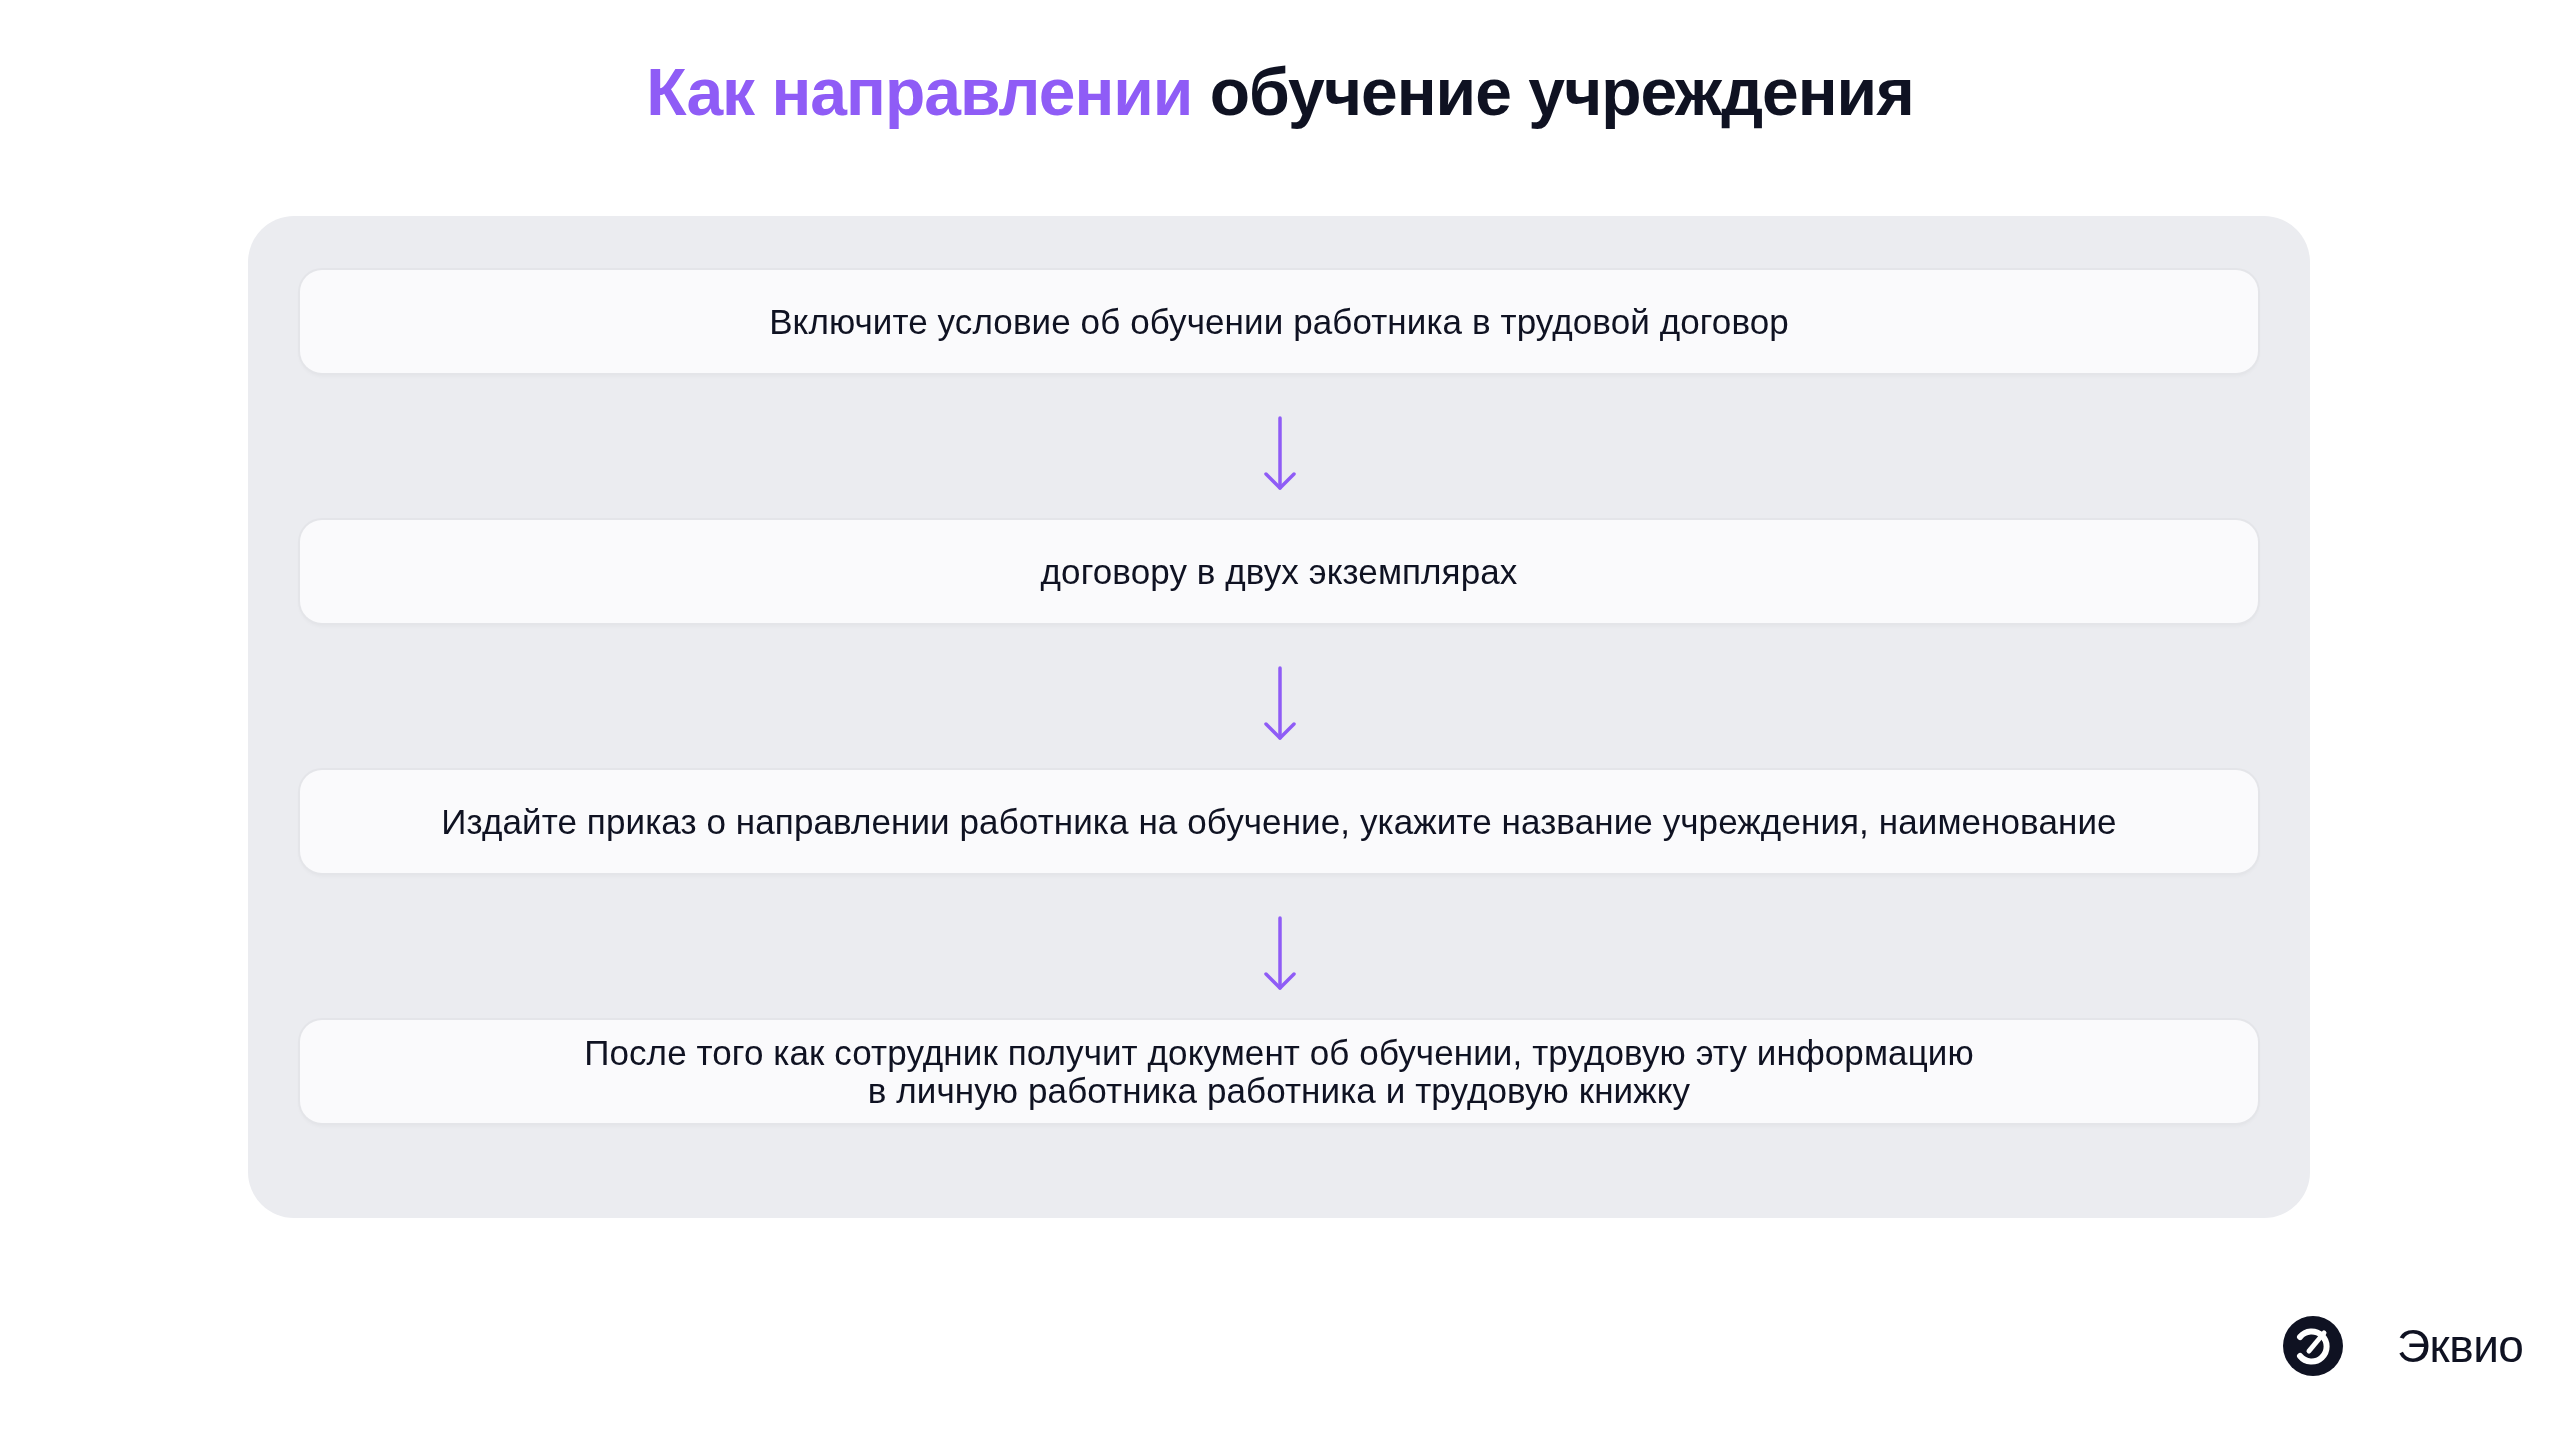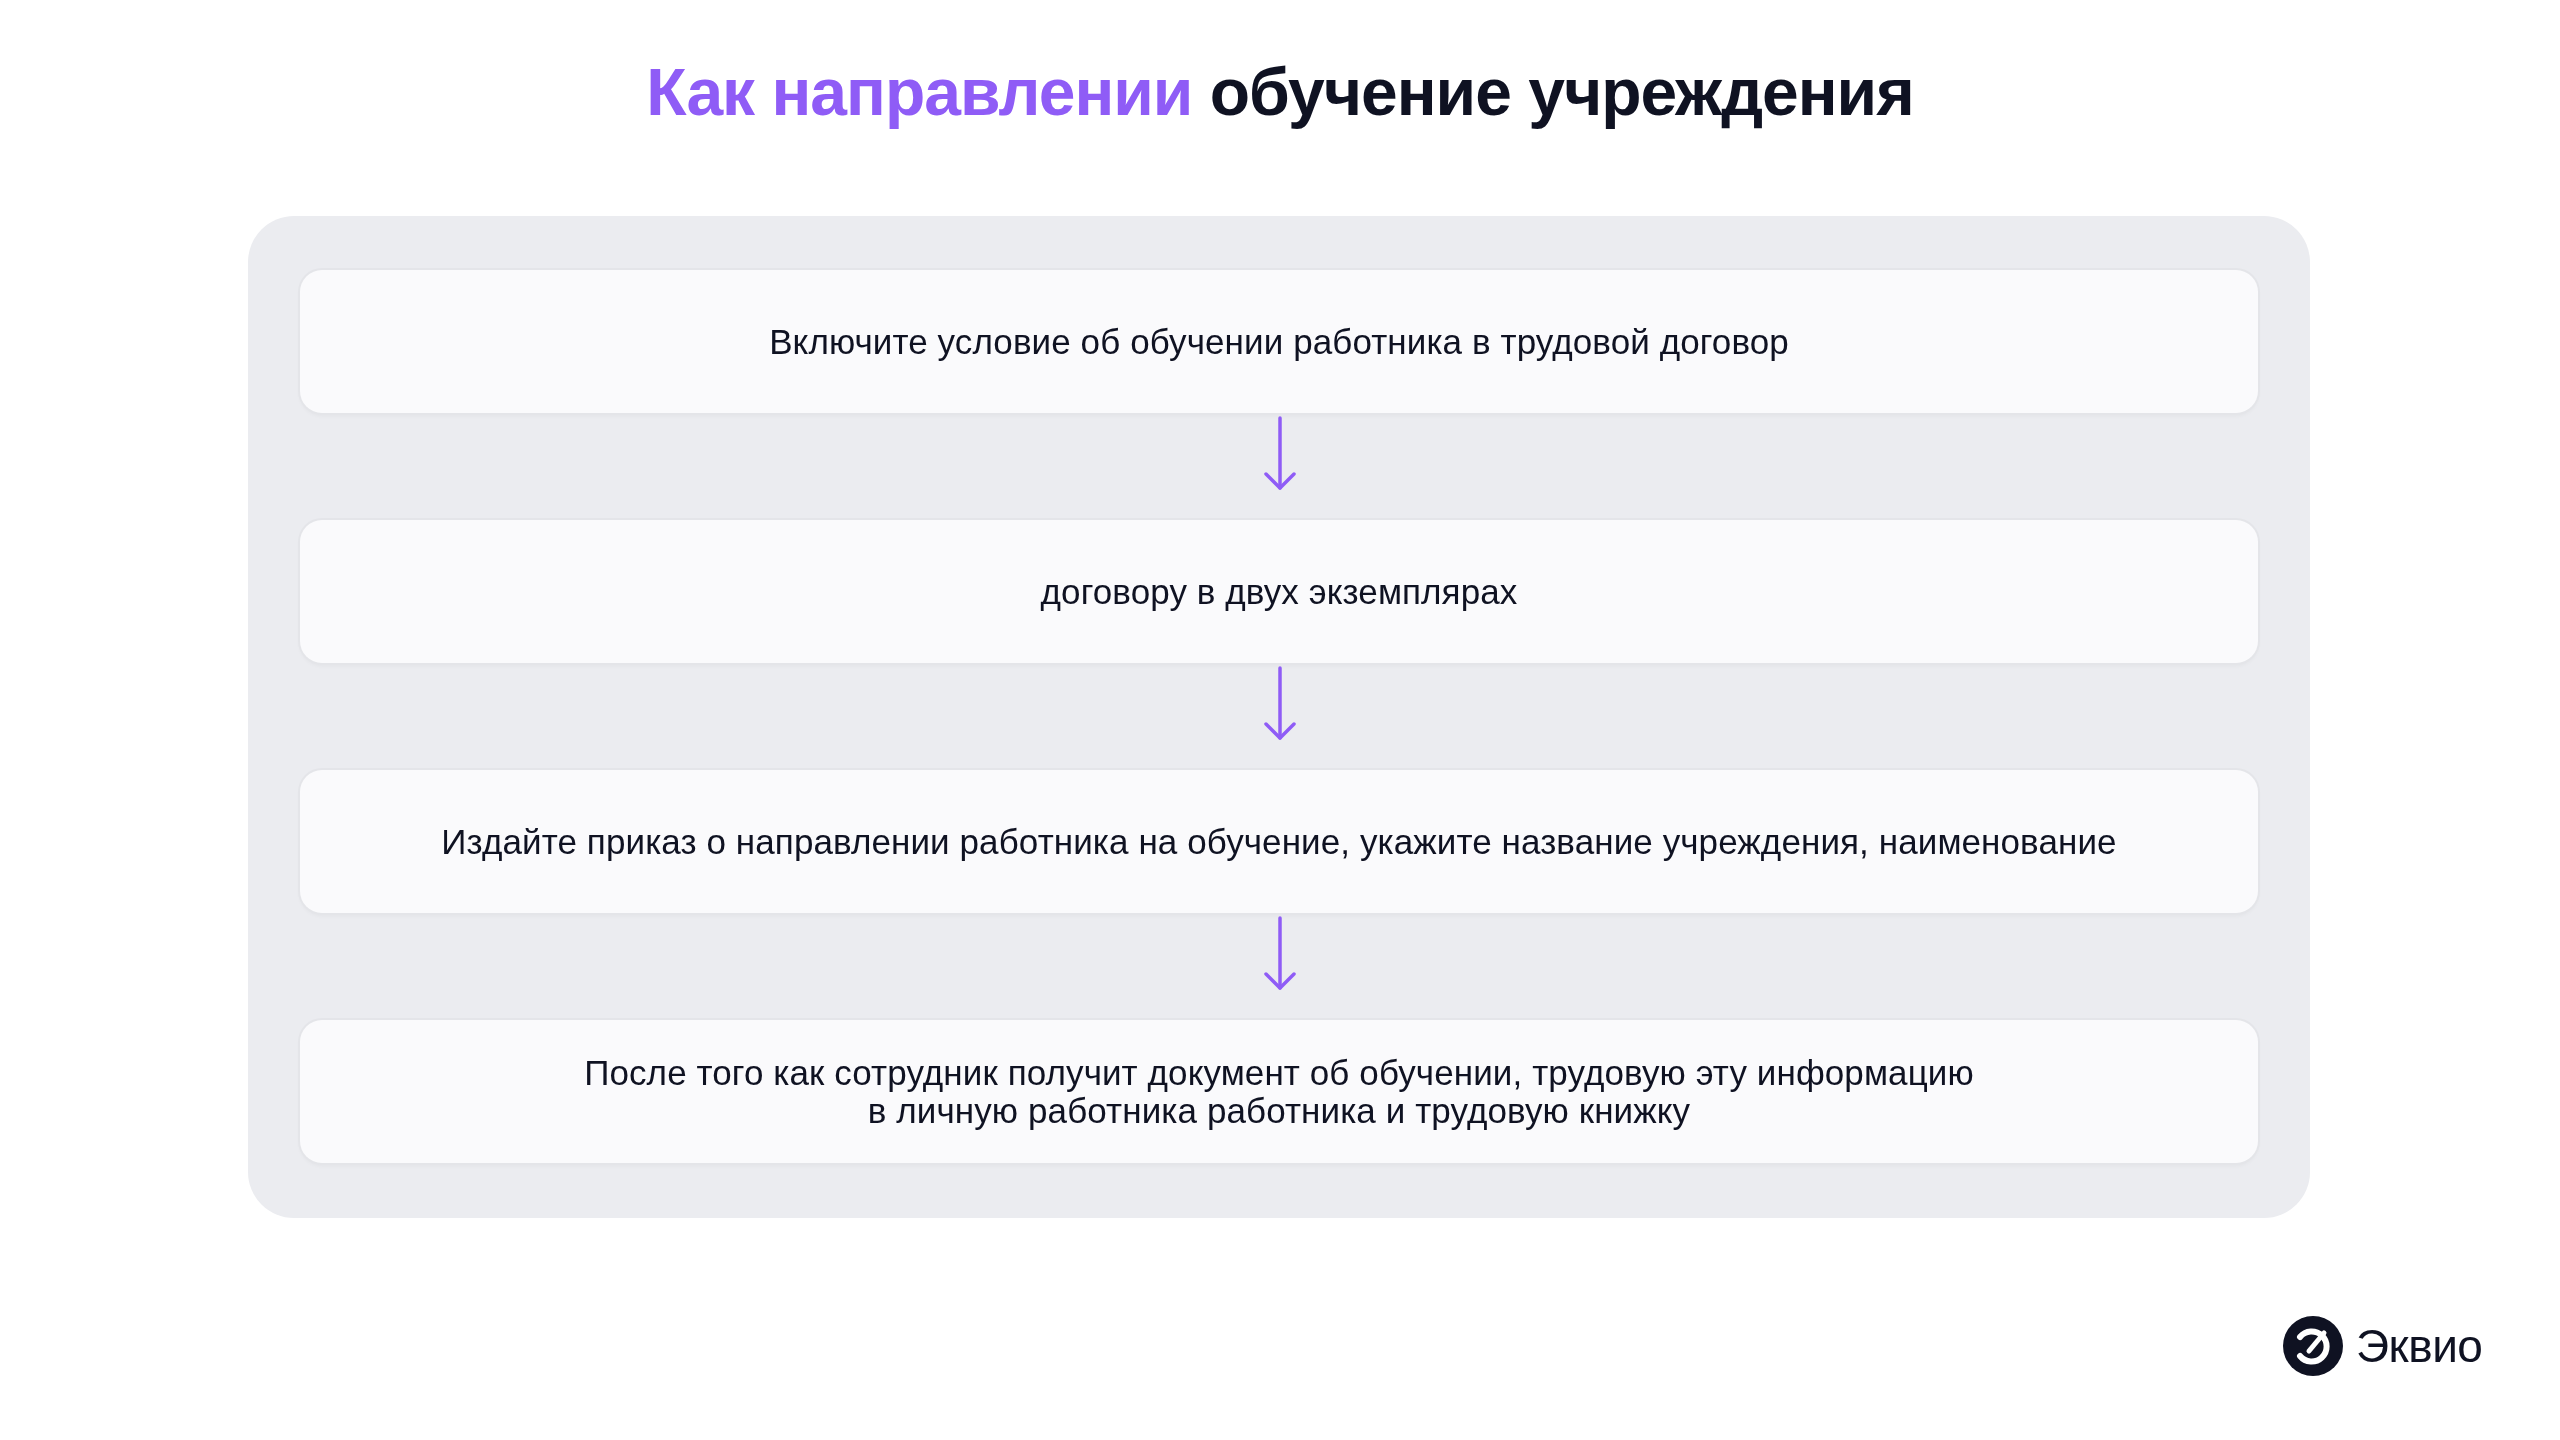--- a/index.html
+++ b/index.html
@@ -36,21 +36,21 @@
       top: 216px;
       width: 2062px;
       height: 1002px;
       background: #ebecf0;
       border-radius: 46px;
     }
     .card {
       position: absolute;
       left: 52px;
       width: 1958px;
-      height: 143px;
+      height: 103px;
       background: #fafafc;
       border-radius: 22px;
       box-shadow: 0 0 0 2px #e4e5e9, 0 3px 4px rgba(0,0,0,0.04);
       display: flex;
       align-items: center;
       justify-content: center;
       text-align: center;
       box-sizing: border-box;
       padding: 0 84px;
     }
@@ -70,20 +70,21 @@
       height: 76px;
     }
 
     .logo {
       position: absolute;
       left: 2282px;
       top: 1314px;
       height: 64px;
       display: flex;
       align-items: center;
+      gap: 41px;
     }
     .logo .mark {
       width: 62px;
       height: 62px;
       display: block;
     }
     .logo .word {
       margin-left: 12px;
       font-size: 46px;
       font-weight: 500;

